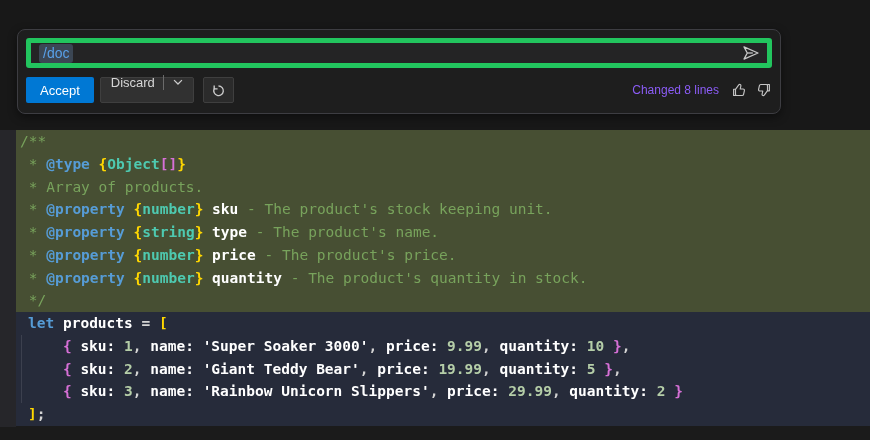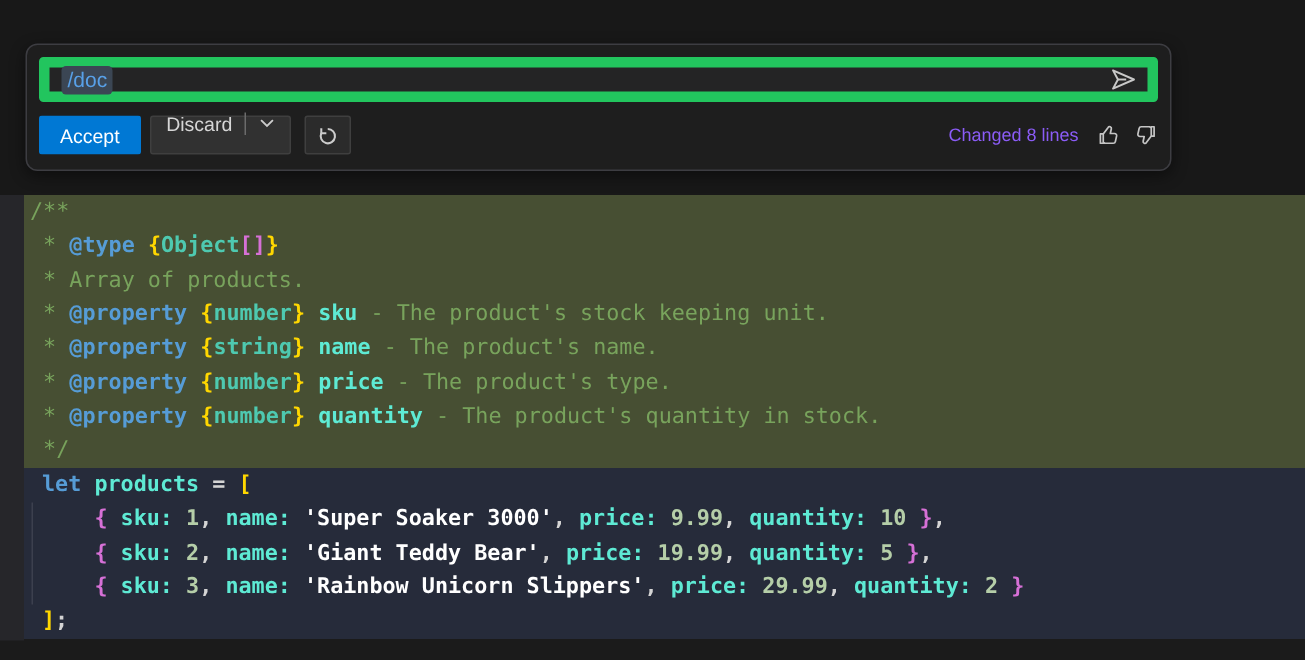--- a/index.html
+++ b/index.html
@@ -8,21 +8,21 @@
 
   
   .inline-chat {
     position:absolute; left:17px; top:29px; width:764px; height:85px;
     background:#1e1e1e; border:1px solid #3d3d42; border-radius:8px;
     box-shadow:0 3px 10px rgba(0,0,0,0.45);
     padding:8px;
   }
   .chat-input {
     position:relative; height:30px; width:100%;
-    background:#242425; border:7px solid #22c55e; border-radius:3px;
+    background:#242425; border:5px solid #22c55e; border-radius:3px;
     display:flex; align-items:center; padding:0 34px 0 8px; cursor:text;
   }
   .slash-chip {
     background:#3b4654; color:#58a0e8; font-size:14px;
     padding:1px 4px 2px; border-radius:3px; line-height:16px;
   }
   .send-icon {
     position:absolute; right:7px; top:50%; transform:translateY(-50%);
     width:18px; height:18px; display:flex; align-items:center; justify-content:center;
     cursor:pointer;
@@ -61,21 +61,21 @@
   }
   .indent-guide {
     position:absolute; left:21px; top:205px; width:1px; height:68px;
     background:rgba(255,255,255,0.10);
   }
   .tok-c     { color:#78a35c; font-weight:normal; }
   .tok-kw    { color:#569cd6; }
   .tok-type  { color:#4ec9b0; }
   .tok-gold  { color:#ffd700; }
   .tok-pink  { color:#d670d6; }
-  .tok-prop  { color:#5eead4; }
+  .tok-prop  { color:#ffffff; }
   .tok-str   { color:#ffffff; }
   .tok-num   { color:#b5cea8; }
   .tok-plain { color:#d4d4d4; }
   svg { display:block; }
 </style>
 </head>
 <body>
 
 <div class="inline-chat">
 
@@ -129,22 +129,22 @@
   </div>
 </div>
 
 <div class="editor">
   <div class="gutter"></div>
   <div class="code-block block-inserted">
       <div class="code-line"><span class="tok-c">/**</span></div>
       <div class="code-line"><span class="tok-c"> * </span><span class="tok-kw">@type</span><span class="tok-c"> </span><span class="tok-gold">{</span><span class="tok-type">Object</span><span class="tok-pink">[]</span><span class="tok-gold">}</span></div>
       <div class="code-line"><span class="tok-c"> * Array of products.</span></div>
       <div class="code-line"><span class="tok-c"> * </span><span class="tok-kw">@property</span><span class="tok-c"> </span><span class="tok-gold">{</span><span class="tok-type">number</span><span class="tok-gold">}</span><span class="tok-c"> </span><span class="tok-prop">sku</span><span class="tok-c"> - The product's stock keeping unit.</span></div>
-      <div class="code-line"><span class="tok-c"> * </span><span class="tok-kw">@property</span><span class="tok-c"> </span><span class="tok-gold">{</span><span class="tok-type">string</span><span class="tok-gold">}</span><span class="tok-c"> </span><span class="tok-prop">name</span><span class="tok-c"> - The product's name.</span></div>
-      <div class="code-line"><span class="tok-c"> * </span><span class="tok-kw">@property</span><span class="tok-c"> </span><span class="tok-gold">{</span><span class="tok-type">number</span><span class="tok-gold">}</span><span class="tok-c"> </span><span class="tok-prop">price</span><span class="tok-c"> - The product's type.</span></div>
+      <div class="code-line"><span class="tok-c"> * </span><span class="tok-kw">@property</span><span class="tok-c"> </span><span class="tok-gold">{</span><span class="tok-type">string</span><span class="tok-gold">}</span><span class="tok-c"> </span><span class="tok-prop">type</span><span class="tok-c"> - The product's name.</span></div>
+      <div class="code-line"><span class="tok-c"> * </span><span class="tok-kw">@property</span><span class="tok-c"> </span><span class="tok-gold">{</span><span class="tok-type">number</span><span class="tok-gold">}</span><span class="tok-c"> </span><span class="tok-prop">price</span><span class="tok-c"> - The product's price.</span></div>
       <div class="code-line"><span class="tok-c"> * </span><span class="tok-kw">@property</span><span class="tok-c"> </span><span class="tok-gold">{</span><span class="tok-type">number</span><span class="tok-gold">}</span><span class="tok-c"> </span><span class="tok-prop">quantity</span><span class="tok-c"> - The product's quantity in stock.</span></div>
       <div class="code-line"><span class="tok-c"> */</span></div>
     </div>
   <div class="code-block block-normal">
       <div class="code-line"><span class="tok-kw">let</span><span class="tok-plain"> </span><span class="tok-prop">products</span><span class="tok-plain"> = </span><span class="tok-gold">[</span></div>
       <div class="code-line"><span class="tok-plain">    </span><span class="tok-pink">{</span><span class="tok-plain"> </span><span class="tok-prop">sku:</span><span class="tok-plain"> </span><span class="tok-num">1</span><span class="tok-plain">, </span><span class="tok-prop">name:</span><span class="tok-plain"> </span><span class="tok-str">'Super Soaker 3000'</span><span class="tok-plain">, </span><span class="tok-prop">price:</span><span class="tok-plain"> </span><span class="tok-num">9.99</span><span class="tok-plain">, </span><span class="tok-prop">quantity:</span><span class="tok-plain"> </span><span class="tok-num">10</span><span class="tok-plain"> </span><span class="tok-pink">}</span><span class="tok-plain">,</span></div>
       <div class="code-line"><span class="tok-plain">    </span><span class="tok-pink">{</span><span class="tok-plain"> </span><span class="tok-prop">sku:</span><span class="tok-plain"> </span><span class="tok-num">2</span><span class="tok-plain">, </span><span class="tok-prop">name:</span><span class="tok-plain"> </span><span class="tok-str">'Giant Teddy Bear'</span><span class="tok-plain">, </span><span class="tok-prop">price:</span><span class="tok-plain"> </span><span class="tok-num">19.99</span><span class="tok-plain">, </span><span class="tok-prop">quantity:</span><span class="tok-plain"> </span><span class="tok-num">5</span><span class="tok-plain"> </span><span class="tok-pink">}</span><span class="tok-plain">,</span></div>
       <div class="code-line"><span class="tok-plain">    </span><span class="tok-pink">{</span><span class="tok-plain"> </span><span class="tok-prop">sku:</span><span class="tok-plain"> </span><span class="tok-num">3</span><span class="tok-plain">, </span><span class="tok-prop">name:</span><span class="tok-plain"> </span><span class="tok-str">'Rainbow Unicorn Slippers'</span><span class="tok-plain">, </span><span class="tok-prop">price:</span><span class="tok-plain"> </span><span class="tok-num">29.99</span><span class="tok-plain">, </span><span class="tok-prop">quantity:</span><span class="tok-plain"> </span><span class="tok-num">2</span><span class="tok-plain"> </span><span class="tok-pink">}</span></div>
       <div class="code-line"><span class="tok-gold">]</span><span class="tok-plain">;</span></div>
     </div>

